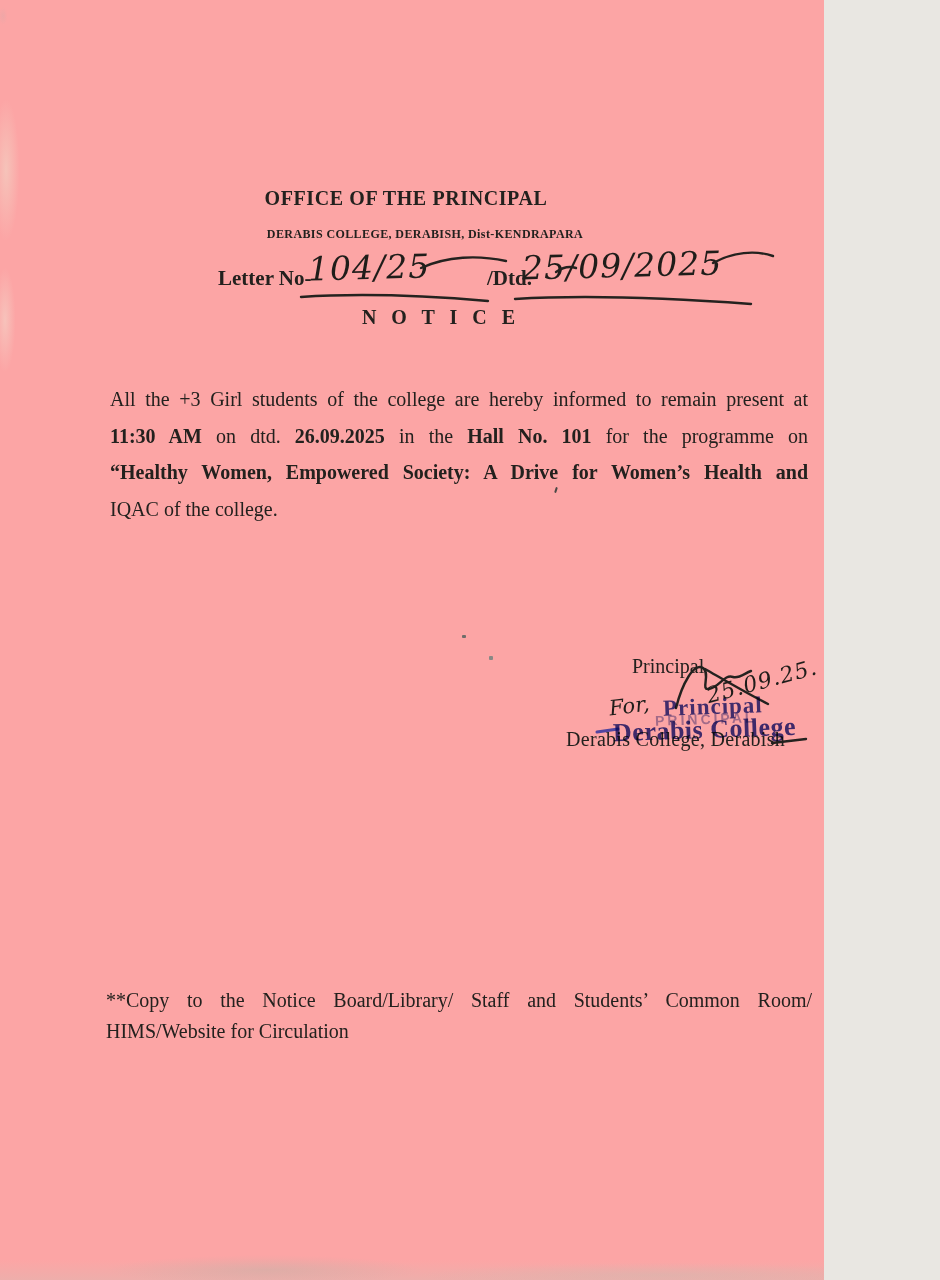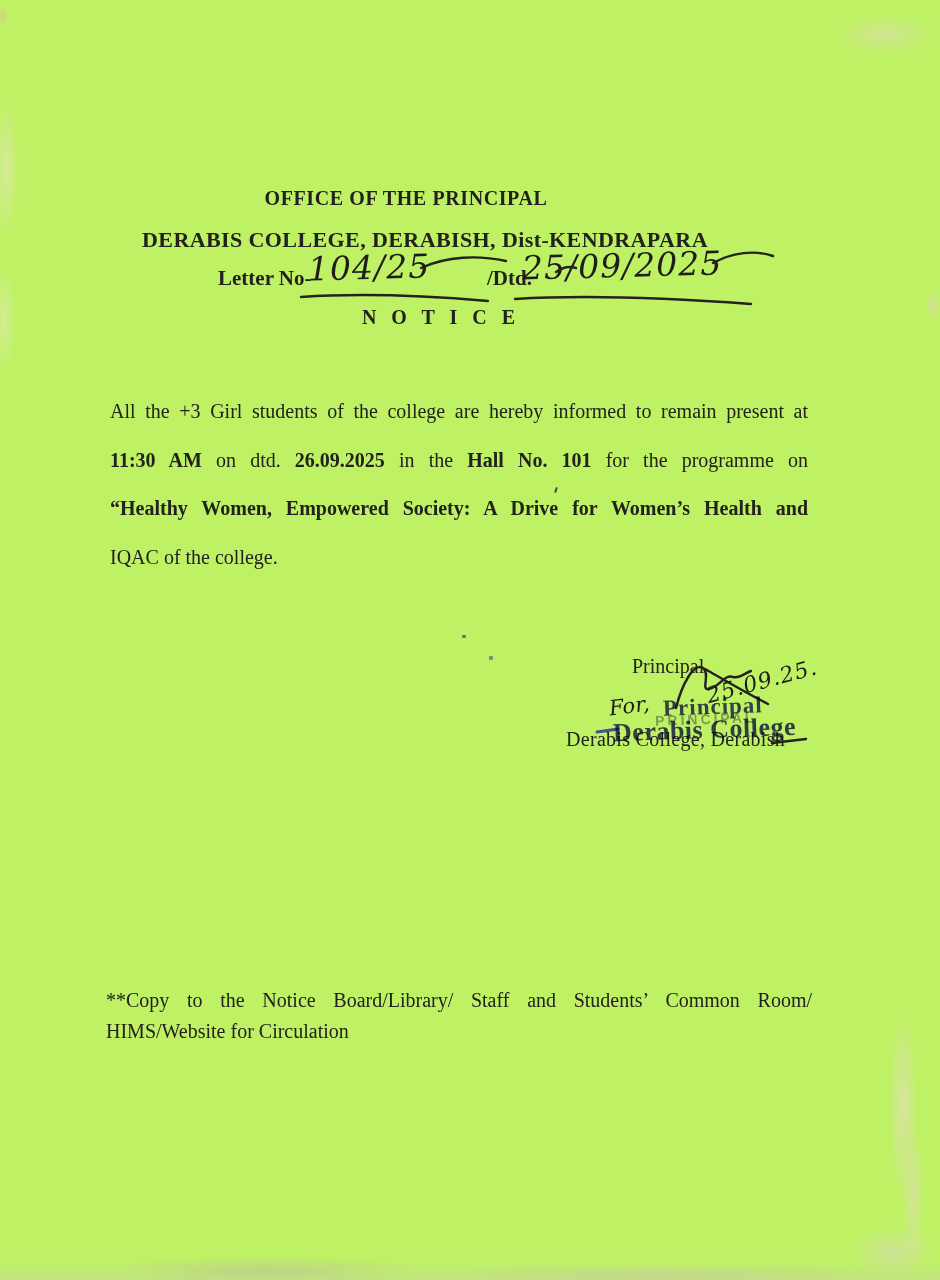--- a/index.html
+++ b/index.html
@@ -1,19 +1,19 @@
 <!DOCTYPE html>
 <html><head>
 <meta charset="utf-8">
 <style>
   html,body{margin:0;padding:0;background:#e9e7e2;}
   .page{
     position:relative;
-    width:940px;height:1280px;
-    background:#bef264;
+    width:824px;height:1280px;
+    background:#fca5a5;
     overflow:hidden;
     font-family:"Liberation Serif", serif;
     color:#23211e;
   }
   
   .artifacts{
     position:absolute;inset:0;pointer-events:none;
     background:
       radial-gradient(6px 12px at 3px 16px, rgba(228,168,168,.55), transparent 75%),
       radial-gradient(18px 95px at 6px 170px, rgba(240,225,206,.5), transparent 75%),
@@ -24,33 +24,33 @@
       radial-gradient(16px 95px at 913px 1195px, rgba(240,211,214,.45), transparent 75%),
       radial-gradient(210px 20px at 265px 1270px, rgba(188,178,166,.4), transparent 75%),
       radial-gradient(320px 16px at 660px 1275px, rgba(198,188,176,.35), transparent 75%),
       radial-gradient(60px 34px at 892px 1252px, rgba(224,211,199,.5), transparent 75%),
       linear-gradient(to top, rgba(205,196,184,.3), transparent 20px);
   }
   .abs{position:absolute;white-space:nowrap;margin:0;}
   .bold{font-weight:700;}
   
   .office-line{left:0;top:187px;width:812px;text-align:center;font-weight:700;font-size:20px;letter-spacing:.6px;}
-  .college-line{left:0;top:227px;width:850px;text-align:center;font-weight:700;font-size:22px;letter-spacing:.4px;}
+  .college-line{left:0;top:227px;width:850px;text-align:center;font-weight:700;font-size:12px;letter-spacing:.4px;}
   .letter-label{left:218px;top:266px;font-weight:700;font-size:21px;}
   .dtd-label{left:487px;top:266px;font-weight:700;font-size:21px;}
   .notice-title{left:3px;top:306px;width:876px;text-align:center;font-weight:700;font-size:20px;letter-spacing:5px;}
   
   .hw{font-family:"DejaVu Serif", serif;font-style:italic;color:#1f1d1a;}
   .letter-value{left:308px;top:248px;font-size:33px;letter-spacing:1px;transform:rotate(-1.5deg);}
   .date-value{left:522px;top:246px;font-size:33px;letter-spacing:1px;transform:rotate(-1.5deg);}
   .hw-for{left:609px;top:694px;font-size:21px;transform:rotate(-7deg);}
   .hw-sign-date{left:710px;top:683px;font-size:22px;letter-spacing:1px;transform:rotate(-15deg);transform-origin:left bottom;}
   
   .body-block{position:absolute;left:110px;top:381px;width:698px;font-size:20px;line-height:36.6px;}
-  .body-line{text-align:justify;text-align-last:justify;margin-top:12px;}
+  .body-line{text-align:justify;text-align-last:justify;}
   .body-line.last{text-align-last:left;}
   
   .typed-principal{left:632px;top:655px;font-size:20px;}
   .typed-college{left:566px;top:728px;font-size:20px;letter-spacing:.3px;}
   .stamp{mix-blend-mode:multiply;color:#34349e;}
   .stamp1{left:663px;top:694px;font-weight:700;font-size:23px;letter-spacing:1px;transform:rotate(-2deg);opacity:.93;}
   .stamp2{left:655px;top:711px;font-family:"Liberation Sans",sans-serif;font-weight:700;font-size:14px;letter-spacing:3px;transform:rotate(-2deg);opacity:.45;}
   .stamp3{left:613px;top:715px;font-weight:700;font-size:26px;letter-spacing:.5px;transform:rotate(-2deg);opacity:.95;}
   
   .footer-line1{left:106px;top:989px;width:706px;font-size:20px;text-align:justify;text-align-last:justify;}

